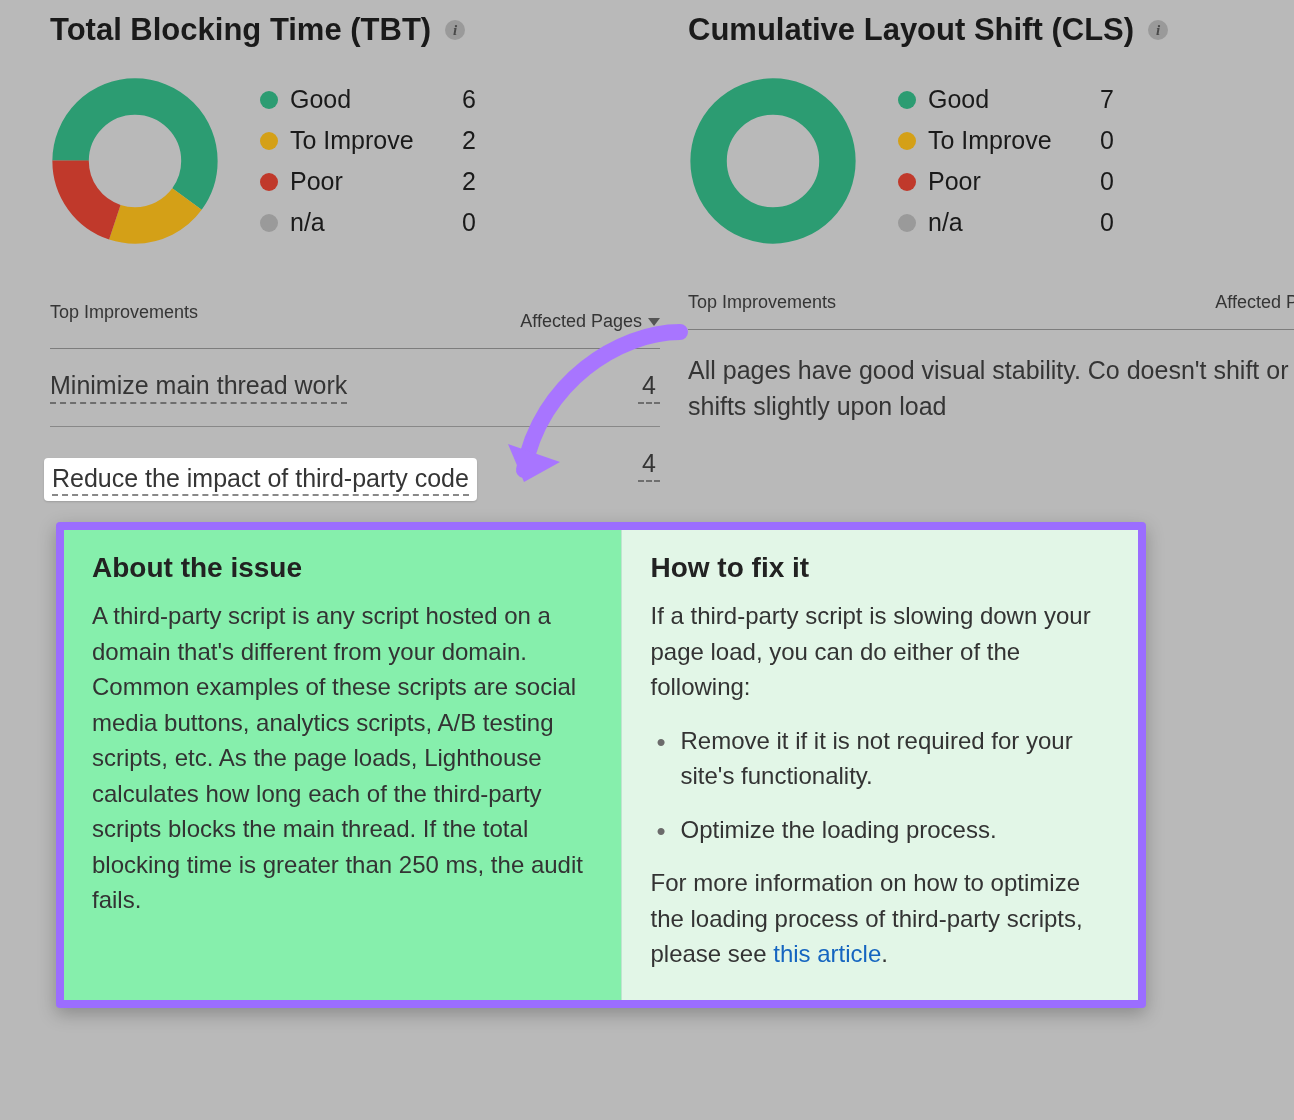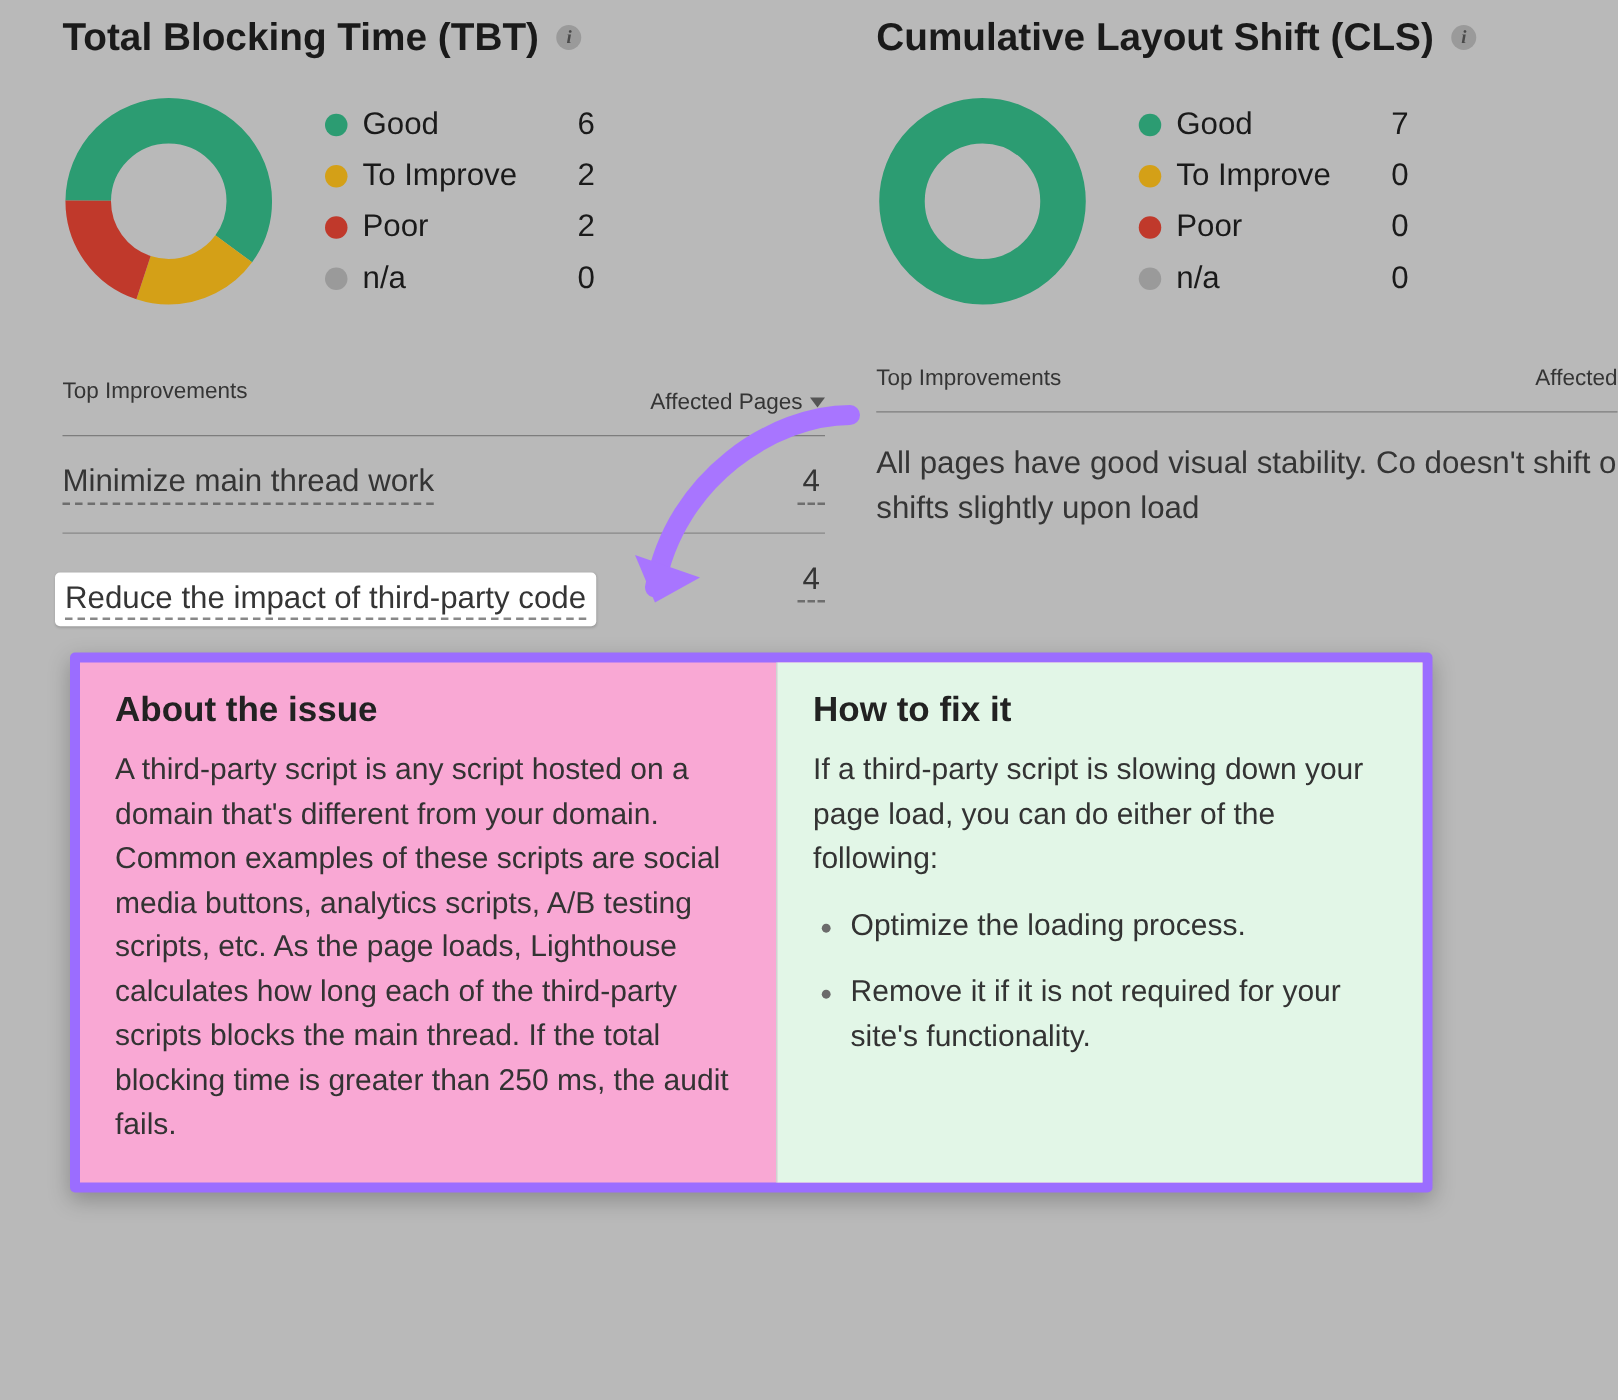--- a/index.html
+++ b/index.html
@@ -7,21 +7,21 @@
     font-family: -apple-system, BlinkMacSystemFont, "Segoe UI", Helvetica, Arial, sans-serif;
     background: #b9b9b9;
     width: 1294px;
     height: 1120px;
     overflow: hidden;
     position: relative;
     color: #1a1a1a;
   }
   .panels {
     display: flex;
-    gap: 41px;
+    gap: 28px;
     padding: 12px 50px 0 50px;
   }
   .panel {
     flex: 0 0 610px;
     position: relative;
   }
   .metric-title {
     font-size: 31px;
     font-weight: 700;
     display: flex;
@@ -133,21 +133,21 @@
     height: 200px;
     pointer-events:none;
   }
 
   
   .callout {
     position: absolute;
     left: 56px;
     top: 522px;
     width: 1090px;
-    background: #f9a8d4;
+    background: #86efac;
     border: 8px solid #9b6dff;
     border-radius: 4px;
     display: flex;
     box-shadow: 0 6px 18px rgba(0,0,0,.25);
   }
   .callout .col {
     padding: 22px 28px 28px 28px;
   }
   .callout .left {
     flex: 0 0 52%;
@@ -314,17 +314,20 @@
 
 <div class="callout">
   <div class="col left">
     <h3>About the issue</h3>
     <p>A third-party script is any script hosted on a domain that's different from your domain. Common examples of these scripts are social media buttons, analytics scripts, A/B testing scripts, etc. As the page loads, Lighthouse calculates how long each of the third-party scripts blocks the main thread. If the total blocking time is greater than 250 ms, the audit fails.</p>
   </div>
   <div class="col right">
     <h3>How to fix it</h3>
     <p>If a third-party script is slowing down your page load, you can do either of the following:</p>
     <ul>
+      <li>Remove it if it is not required for your site's functionality.</li>
       <li>Optimize the loading process.</li>
-      <li>Remove it if it is not required for your site's functionality.</li>
     </ul>
+    <p>
+      <span>For more information on how to optimize the loading process of third-party scripts, please see </span><span class="article-link">this article</span><span>.</span>
+    </p>
   </div>
 </div>
 
 </body></html>

